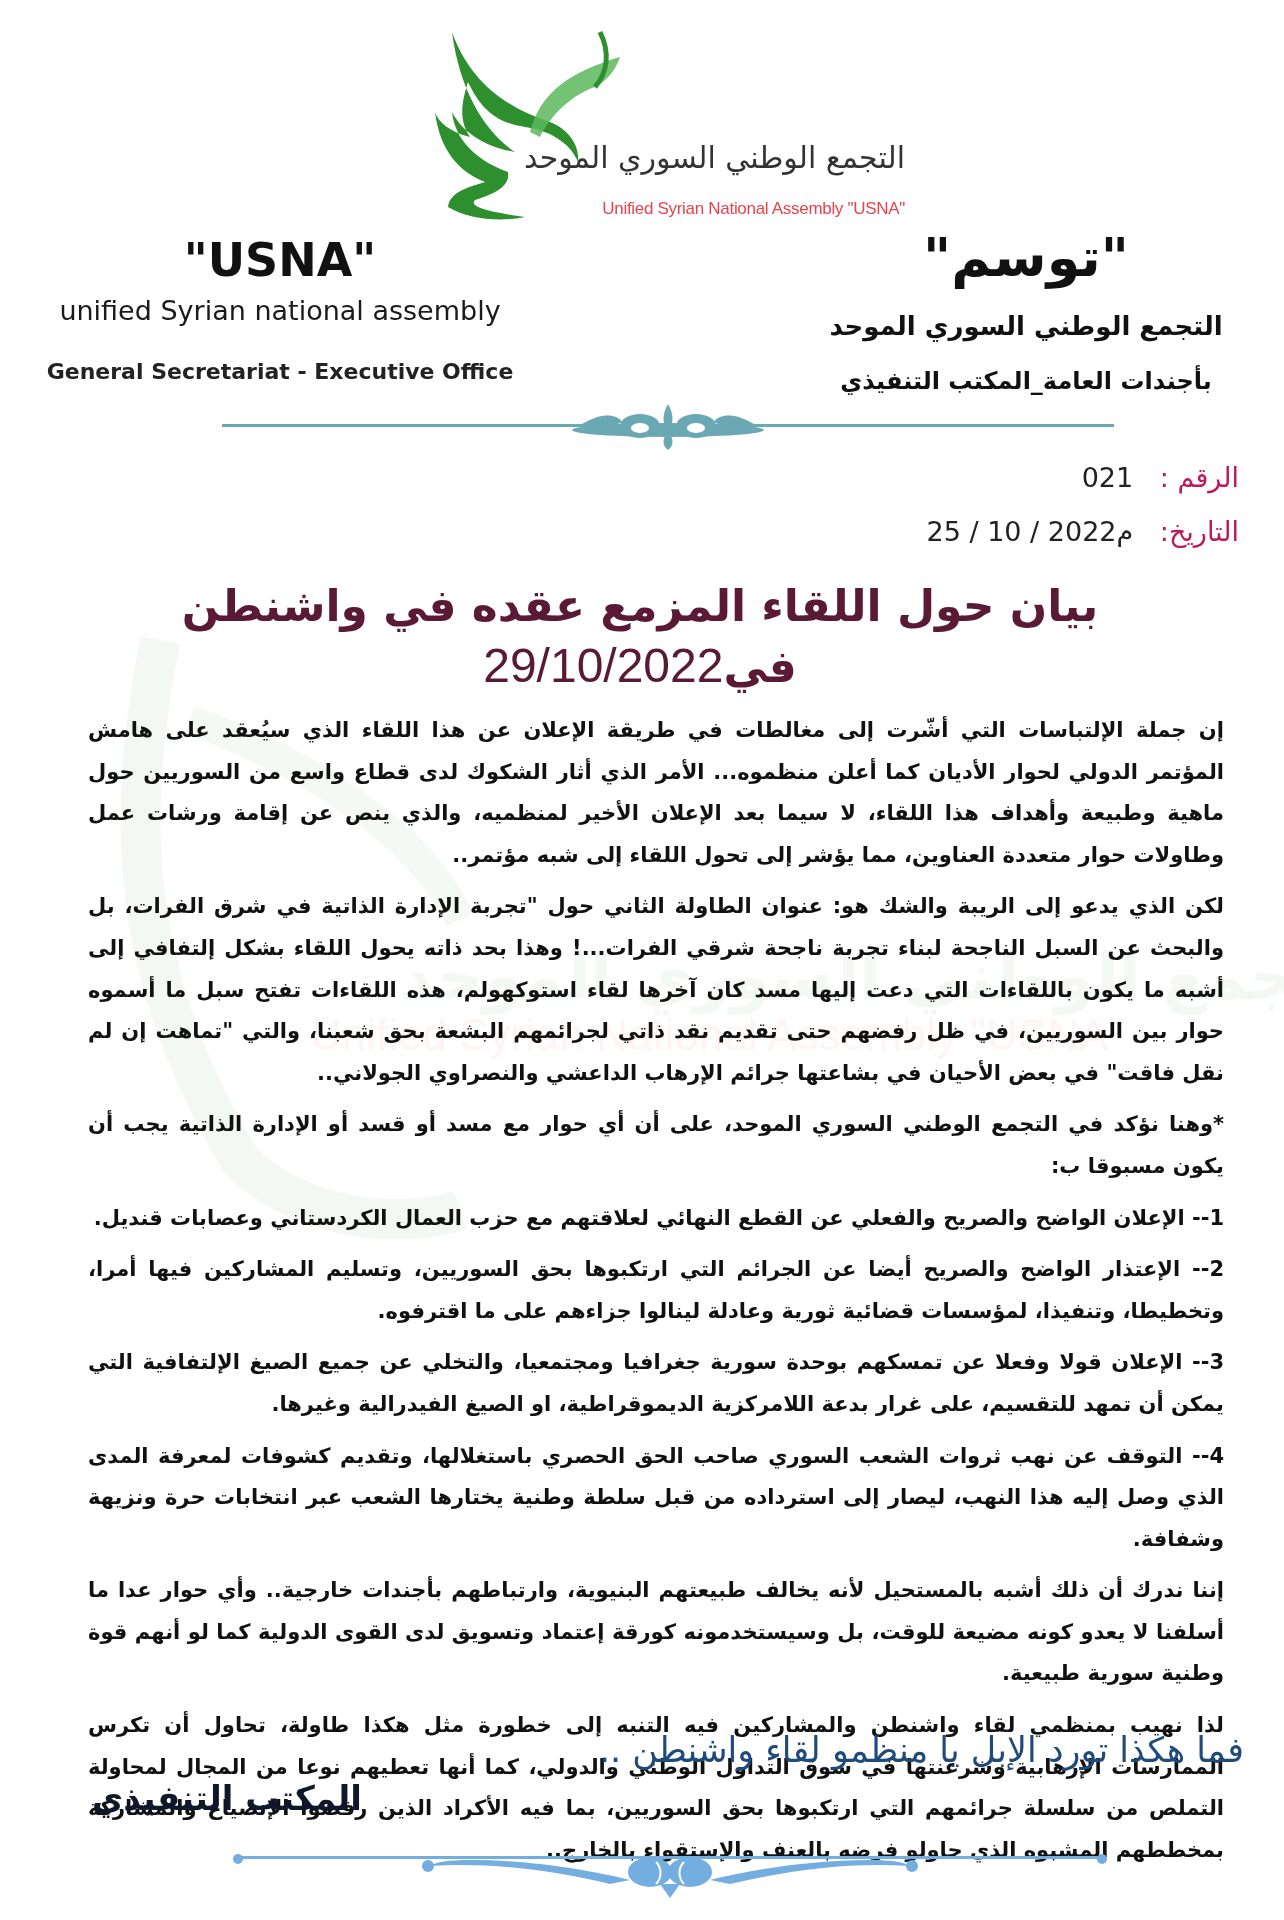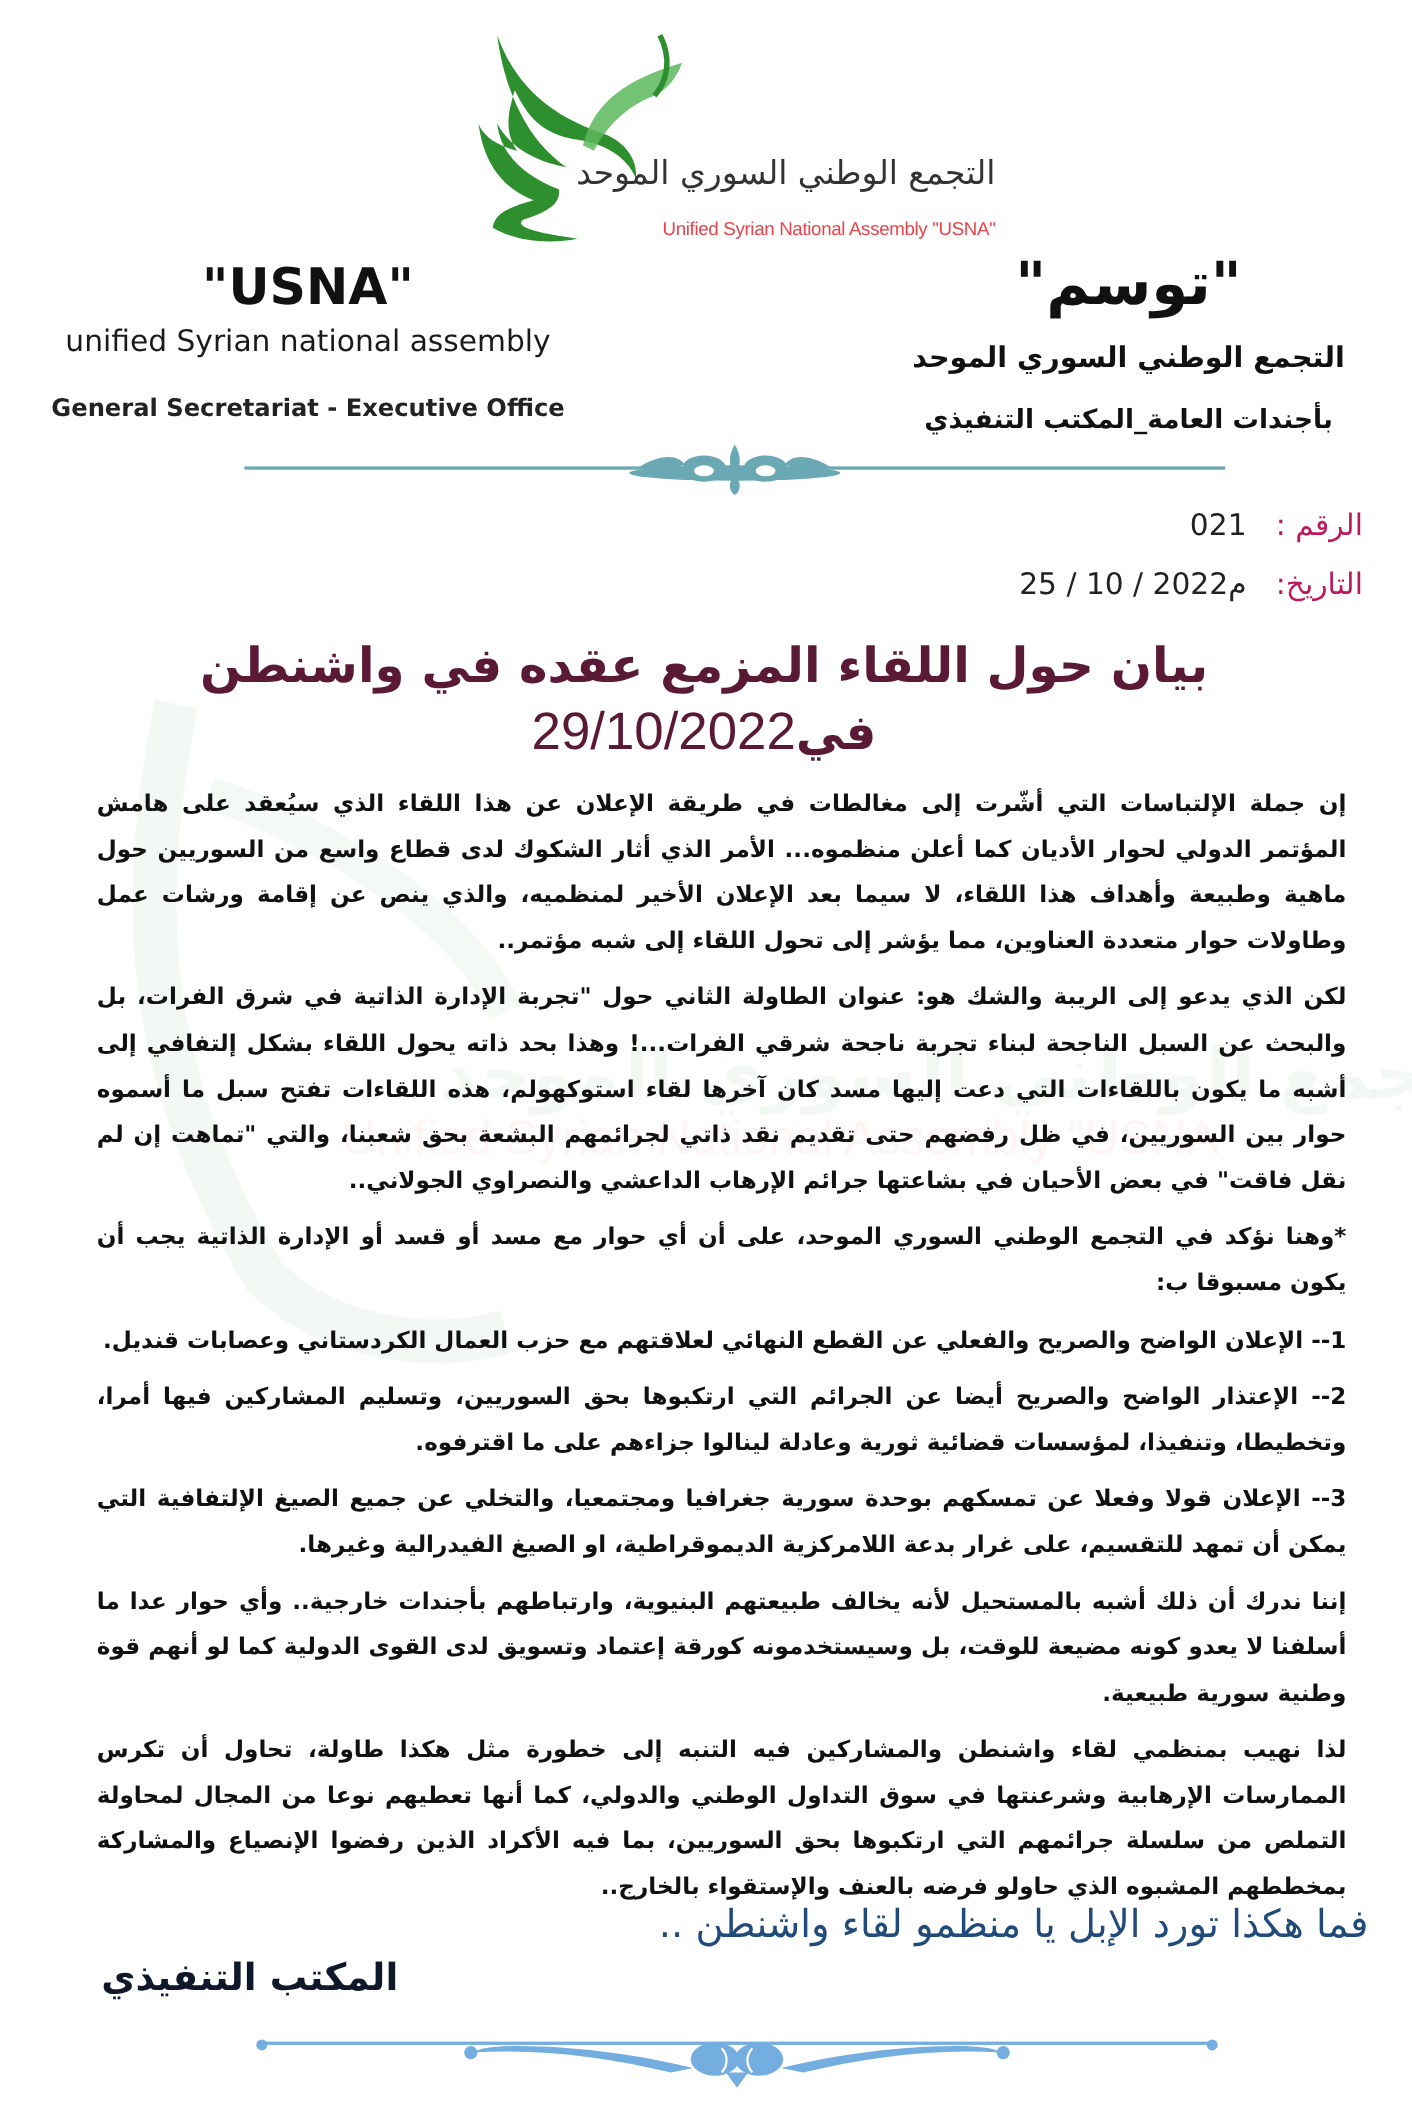--- a/index.html
+++ b/index.html
@@ -130,20 +130,21 @@
   </div>
 </div>
 
 <div class="abs body-text">
   <p>إن جملة الإلتباسات التي أشّرت إلى مغالطات في طريقة الإعلان عن هذا اللقاء الذي سيُعقد على هامش المؤتمر الدولي لحوار الأديان كما أعلن منظموه... الأمر الذي أثار الشكوك لدى قطاع واسع من السوريين حول ماهية وطبيعة وأهداف هذا اللقاء، لا سيما بعد الإعلان الأخير لمنظميه، والذي ينص عن إقامة ورشات عمل وطاولات حوار متعددة العناوين، مما يؤشر إلى تحول اللقاء إلى شبه مؤتمر..</p>
   <p>لكن الذي يدعو إلى الريبة والشك هو: عنوان الطاولة الثاني حول "تجربة الإدارة الذاتية في شرق الفرات، بل والبحث عن السبل الناجحة لبناء تجربة ناجحة شرقي الفرات...! وهذا بحد ذاته يحول اللقاء بشكل إلتفافي إلى أشبه ما يكون باللقاءات التي دعت إليها مسد كان آخرها لقاء استوكهولم، هذه اللقاءات تفتح سبل ما أسموه حوار بين السوريين، في ظل رفضهم حتى تقديم نقد ذاتي لجرائمهم البشعة بحق شعبنا، والتي "تماهت إن لم نقل فاقت" في بعض الأحيان في بشاعتها جرائم الإرهاب الداعشي والنصراوي الجولاني..</p>
   <p>*وهنا نؤكد في التجمع الوطني السوري الموحد، على أن أي حوار مع مسد أو قسد أو الإدارة الذاتية يجب أن يكون مسبوقا ب:</p>
   <p>1-- الإعلان الواضح والصريح والفعلي عن القطع النهائي لعلاقتهم مع حزب العمال الكردستاني وعصابات قنديل.</p>
   <p>2-- الإعتذار الواضح والصريح أيضا عن الجرائم التي ارتكبوها بحق السوريين، وتسليم المشاركين فيها أمرا، وتخطيطا، وتنفيذا، لمؤسسات قضائية ثورية وعادلة لينالوا جزاءهم على ما اقترفوه.</p>
   <p>3-- الإعلان قولا وفعلا عن تمسكهم بوحدة سورية جغرافيا ومجتمعيا، والتخلي عن جميع الصيغ الإلتفافية التي يمكن أن تمهد للتقسيم، على غرار بدعة اللامركزية الديموقراطية، او الصيغ الفيدرالية وغيرها.</p>
+  <p>4-- التوقف عن نهب ثروات الشعب السوري صاحب الحق الحصري باستغلالها، وتقديم كشوفات لمعرفة المدى الذي وصل إليه هذا النهب، ليصار إلى استرداده من قبل سلطة وطنية يختارها الشعب عبر انتخابات حرة ونزيهة وشفافة.</p>
   <p>إننا ندرك أن ذلك أشبه بالمستحيل لأنه يخالف طبيعتهم البنيوية، وارتباطهم بأجندات خارجية.. وأي حوار عدا ما أسلفنا لا يعدو كونه مضيعة للوقت، بل وسيستخدمونه كورقة إعتماد وتسويق لدى القوى الدولية كما لو أنهم قوة وطنية سورية طبيعية.</p>
   <p>لذا نهيب بمنظمي لقاء واشنطن والمشاركين فيه التنبه إلى خطورة مثل هكذا طاولة، تحاول أن تكرس الممارسات الإرهابية وشرعنتها في سوق التداول الوطني والدولي، كما أنها تعطيهم نوعا من المجال لمحاولة التملص من سلسلة جرائمهم التي ارتكبوها بحق السوريين، بما فيه الأكراد الذين رفضوا الإنصياع والمشاركة بمخططهم المشبوه الذي حاولو فرضه بالعنف والإستقواء بالخارج..</p>
 </div>
 
 <div class="abs closing">فما هكذا تورد الإبل يا منظمو لقاء واشنطن ..</div>
 
 <div class="abs signature">المكتب التنفيذي</div>
 
 <div class="abs divider-bottom">
   <svg width="880" height="60" viewBox="0 0 880 60">

